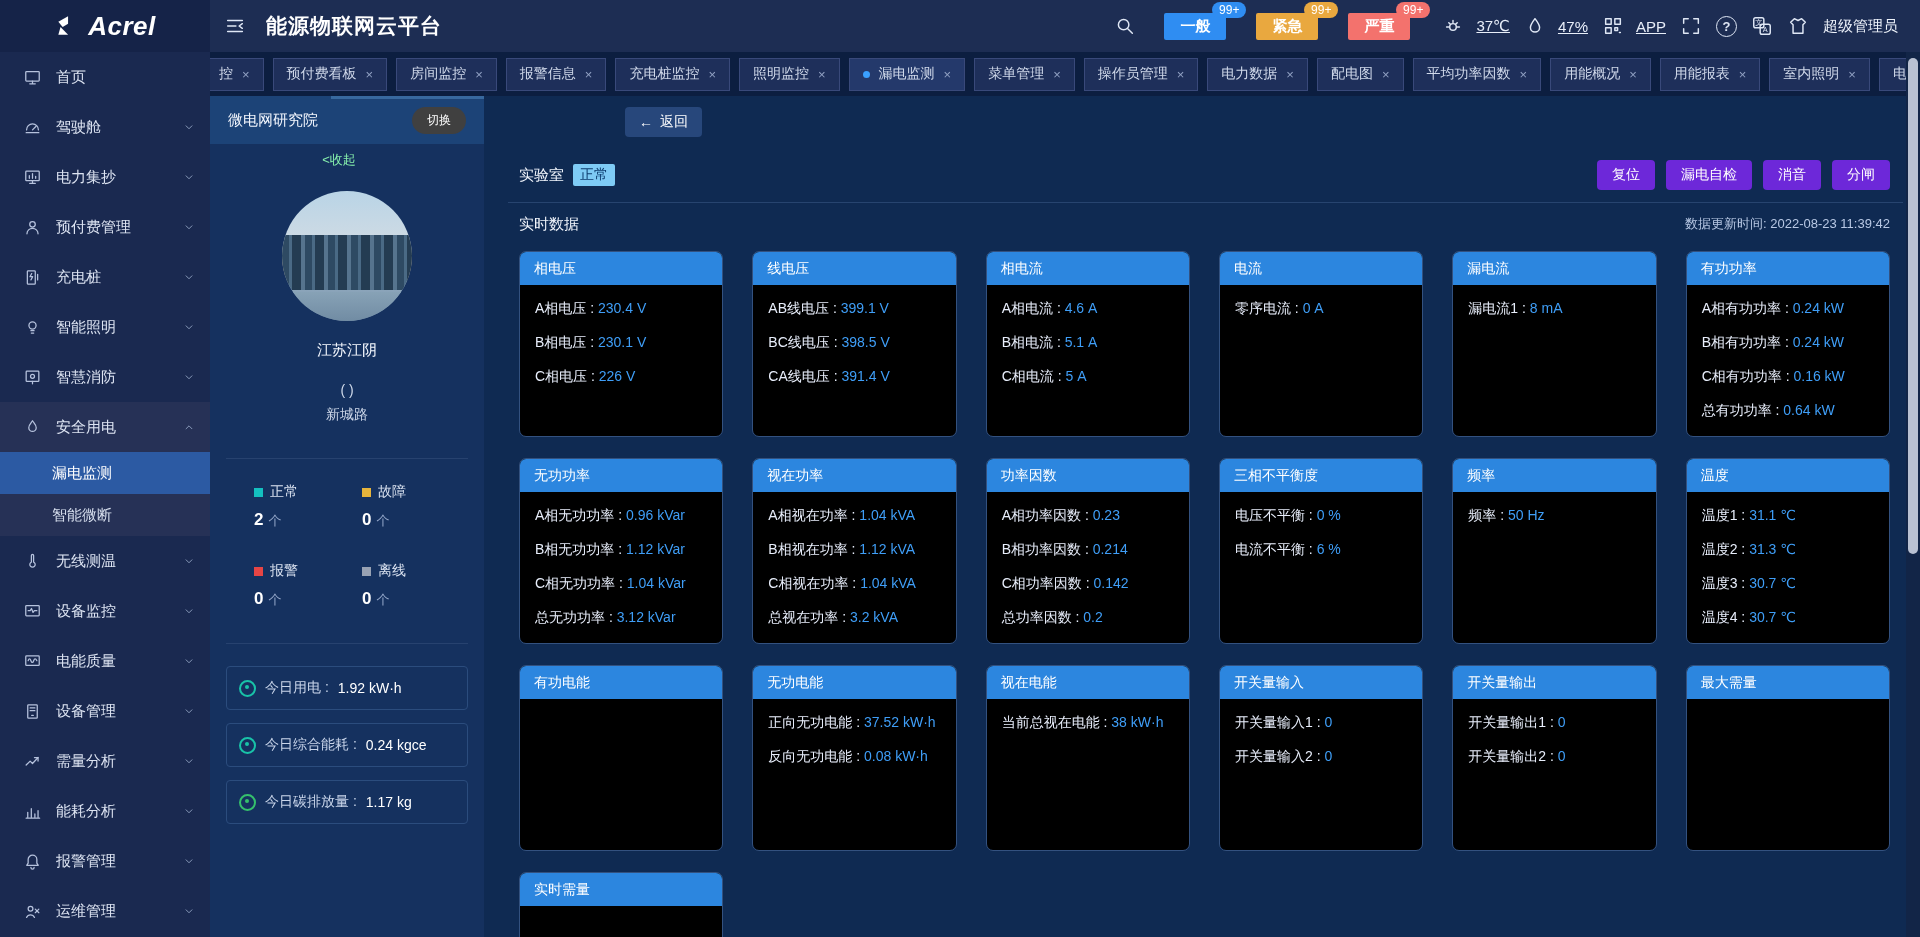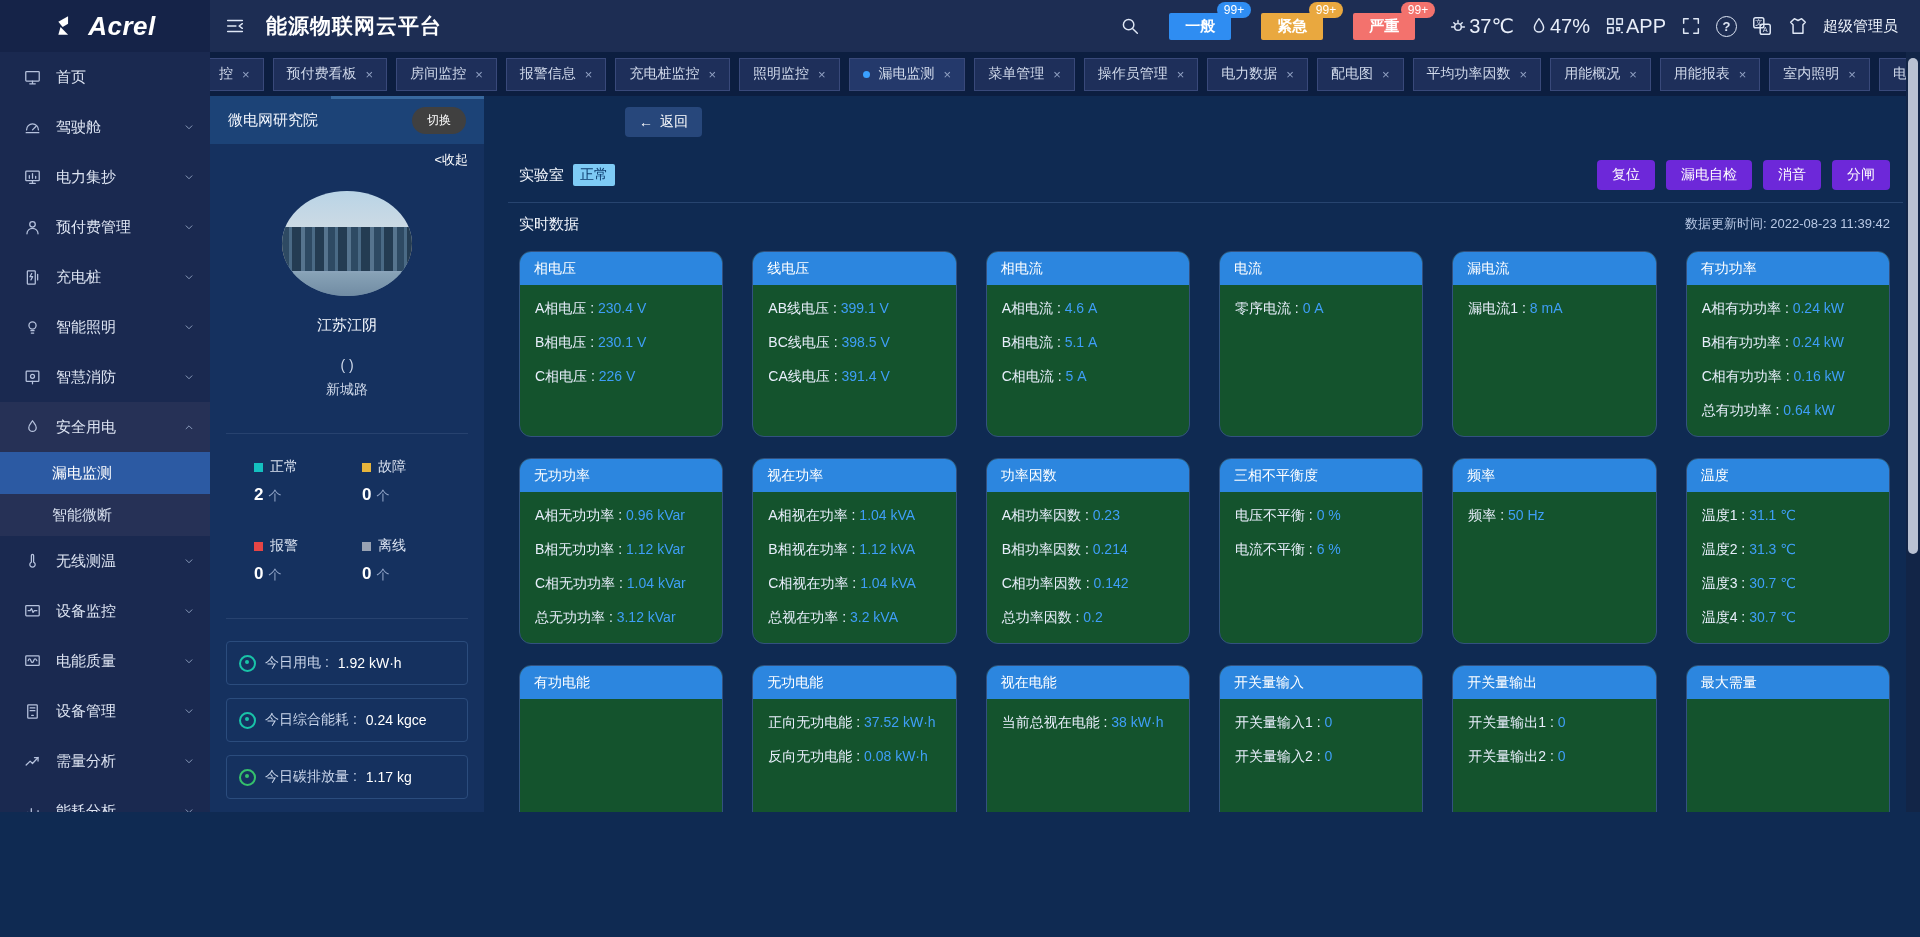--- a/index.html
+++ b/index.html
@@ -1,30 +1,30 @@
 <!DOCTYPE html>
 <html><head>
 <meta charset="utf-8">
 <style>
   html,body{margin:0;padding:0;width:1920px;height:937px;overflow:hidden;
     font-family:"Liberation Sans","DejaVu Sans",sans-serif;background:#0f2a52;color:#e6edf8;}
-  .app{position:relative;width:1920px;height:812px;display:flex;flex-direction:column;}
+  .app{position:relative;width:1920px;height:937px;display:flex;flex-direction:column;}
 
   
   .header{height:52px;display:flex;align-items:stretch;background:#1d2d53;flex:0 0 52px;}
   .logo-zone{width:210px;flex:0 0 210px;background:#152348;display:flex;align-items:center;justify-content:center;gap:8px;}
   .logo-mark{width:26px;height:26px;}
   .logo-text{font-size:26px;font-weight:bold;font-style:italic;color:#fff;letter-spacing:.5px;}
   .header-rest{flex:1;display:flex;align-items:center;padding:0 22px 0 14px;gap:14px;}
   .collapse-btn{color:#dfe7f5;display:flex;align-items:center;cursor:pointer;}
   .app-title{font-size:21px;font-weight:bold;color:#fff;letter-spacing:1px;margin-left:6px;}
   .header-spacer{flex:1;}
   .hicon{width:22px;height:22px;color:#dfe7f5;display:inline-flex;}
   .hicon svg{width:100%;height:100%;}
-  .hitem{display:flex;align-items:center;gap:0;font-size:20px;color:#e8eef9;}
+  .hitem{display:flex;align-items:center;gap:12px;font-size:15px;color:#e8eef9;text-decoration:underline;}
   .alarm-area{display:flex;gap:30px;margin:0 18px 0 14px;}
   .alarm-btn{position:relative;min-width:46px;height:27px;border-radius:2px;display:flex;
     align-items:center;justify-content:center;font-size:15px;font-weight:bold;color:#fff;
     padding:0 8px;cursor:pointer;}
   .alarm-count{position:absolute;top:-11px;right:-20px;font-size:12px;font-weight:normal;
     padding:1px 7px;border-radius:9px;color:#fff;line-height:14px;}
   .circle-q{width:19px;height:19px;border:1.6px solid #dfe7f5;border-radius:50%;display:inline-flex;
     align-items:center;justify-content:center;font-size:13px;color:#dfe7f5;font-weight:bold;}
   .username{font-size:15px;color:#eef3fb;}
 
@@ -58,21 +58,21 @@
   .workspace{flex:1;display:flex;min-height:0;}
 
   
   .panel{width:274px;flex:0 0 274px;background:#15315f;display:flex;flex-direction:column;overflow:hidden;}
   .panel-head{position:relative;height:48px;flex:0 0 48px;background:#1c4377;display:flex;
     align-items:center;justify-content:space-between;padding:0 18px;}
   .panel-head::before{content:"";position:absolute;top:0;right:0;height:3px;width:56%;background:#38699f;}
   .panel-title{font-size:15px;color:#f2f6fd;}
   .switch-btn{background:#404040;color:#fff;font-size:12px;border:none;border-radius:14px;
     padding:5px 15px;cursor:pointer;}
-  .collapse-link{text-align:right;margin:7px 16px 0 0;font-size:13px;color:#ffffff;cursor:pointer;}
+  .collapse-link{text-align:center;margin:7px 16px 0 0;font-size:13px;color:#86efac;cursor:pointer;}
   .avatar{width:130px;height:130px;border-radius:50%;margin:22px auto 0;position:relative;overflow:hidden;
     background:linear-gradient(180deg,#b9d4e6 0%,#cfdbe4 40%,#e2cfb4 58%,#8ea7bc 74%,#6f8aa6 100%);}
   .avatar .buildings{position:absolute;left:0;right:0;top:34%;height:42%;
     background:repeating-linear-gradient(90deg,#2e4a63 0 7px,#4a6a85 7px 10px,#243c52 10px 19px,#56748e 19px 23px);}
   .avatar .water{position:absolute;left:0;right:0;bottom:0;height:22%;
     background:linear-gradient(180deg,#87a2b6 0%,#718ca3 100%);opacity:.92;}
   .site-name{text-align:center;margin-top:20px;font-size:15px;color:#f2f6fd;}
   .site-paren{text-align:center;margin-top:22px;font-size:14px;color:#cfd9ea;}
   .site-addr{text-align:center;margin-top:8px;font-size:14px;color:#cfd9ea;}
   .p-divider{height:1px;background:#27426f;margin:34px 16px 0;}
@@ -100,21 +100,21 @@
   .room-label{font-size:15px;color:#f2f6fd;}
   .room-badge{margin-left:9px;background:#7ecbf5;color:#0d3c6e;font-size:14px;padding:2px 7px;border-radius:2px;}
   .action-btns{margin-left:auto;display:flex;gap:11px;}
   .act-btn{height:30px;background:#6d28d9;border:none;border-radius:4px;color:#fff;font-size:14px;
     padding:0 15px;cursor:pointer;}
   .section-row{height:42px;flex:0 0 42px;display:flex;align-items:center;padding:0 30px 0 35px;}
   .section-title{font-size:15px;color:#f2f6fd;}
   .update-time{margin-left:auto;font-size:13px;color:#b8c8e4;}
   .cards-grid{margin:6px 30px 0 35px;display:grid;grid-template-columns:repeat(6,1fr);
     grid-auto-rows:186px;column-gap:29px;row-gap:21px;}
-  .card{background:#14532d;border:1px solid #33517f;border-radius:12px;display:flex;flex-direction:column;overflow:hidden;}
+  .card{background:#000000;border:1px solid #33517f;border-radius:7px;display:flex;flex-direction:column;overflow:hidden;}
   .card-head{height:33px;flex:0 0 33px;background:#2c86df;display:flex;align-items:center;
     padding:0 14px;font-size:14px;color:#fff;}
   .card-body{padding:12px 15px 0;}
   .kv{font-size:14px;margin-bottom:11px;line-height:23px;}
   .kv .lab{color:#e8eefb;}
   .kv .lab::after{content:" : ";}
   .kv .val{color:#3f9ef7;}
 
   
   .scrollbar{position:absolute;right:0;top:52px;bottom:0;width:14px;background:#122547;}

